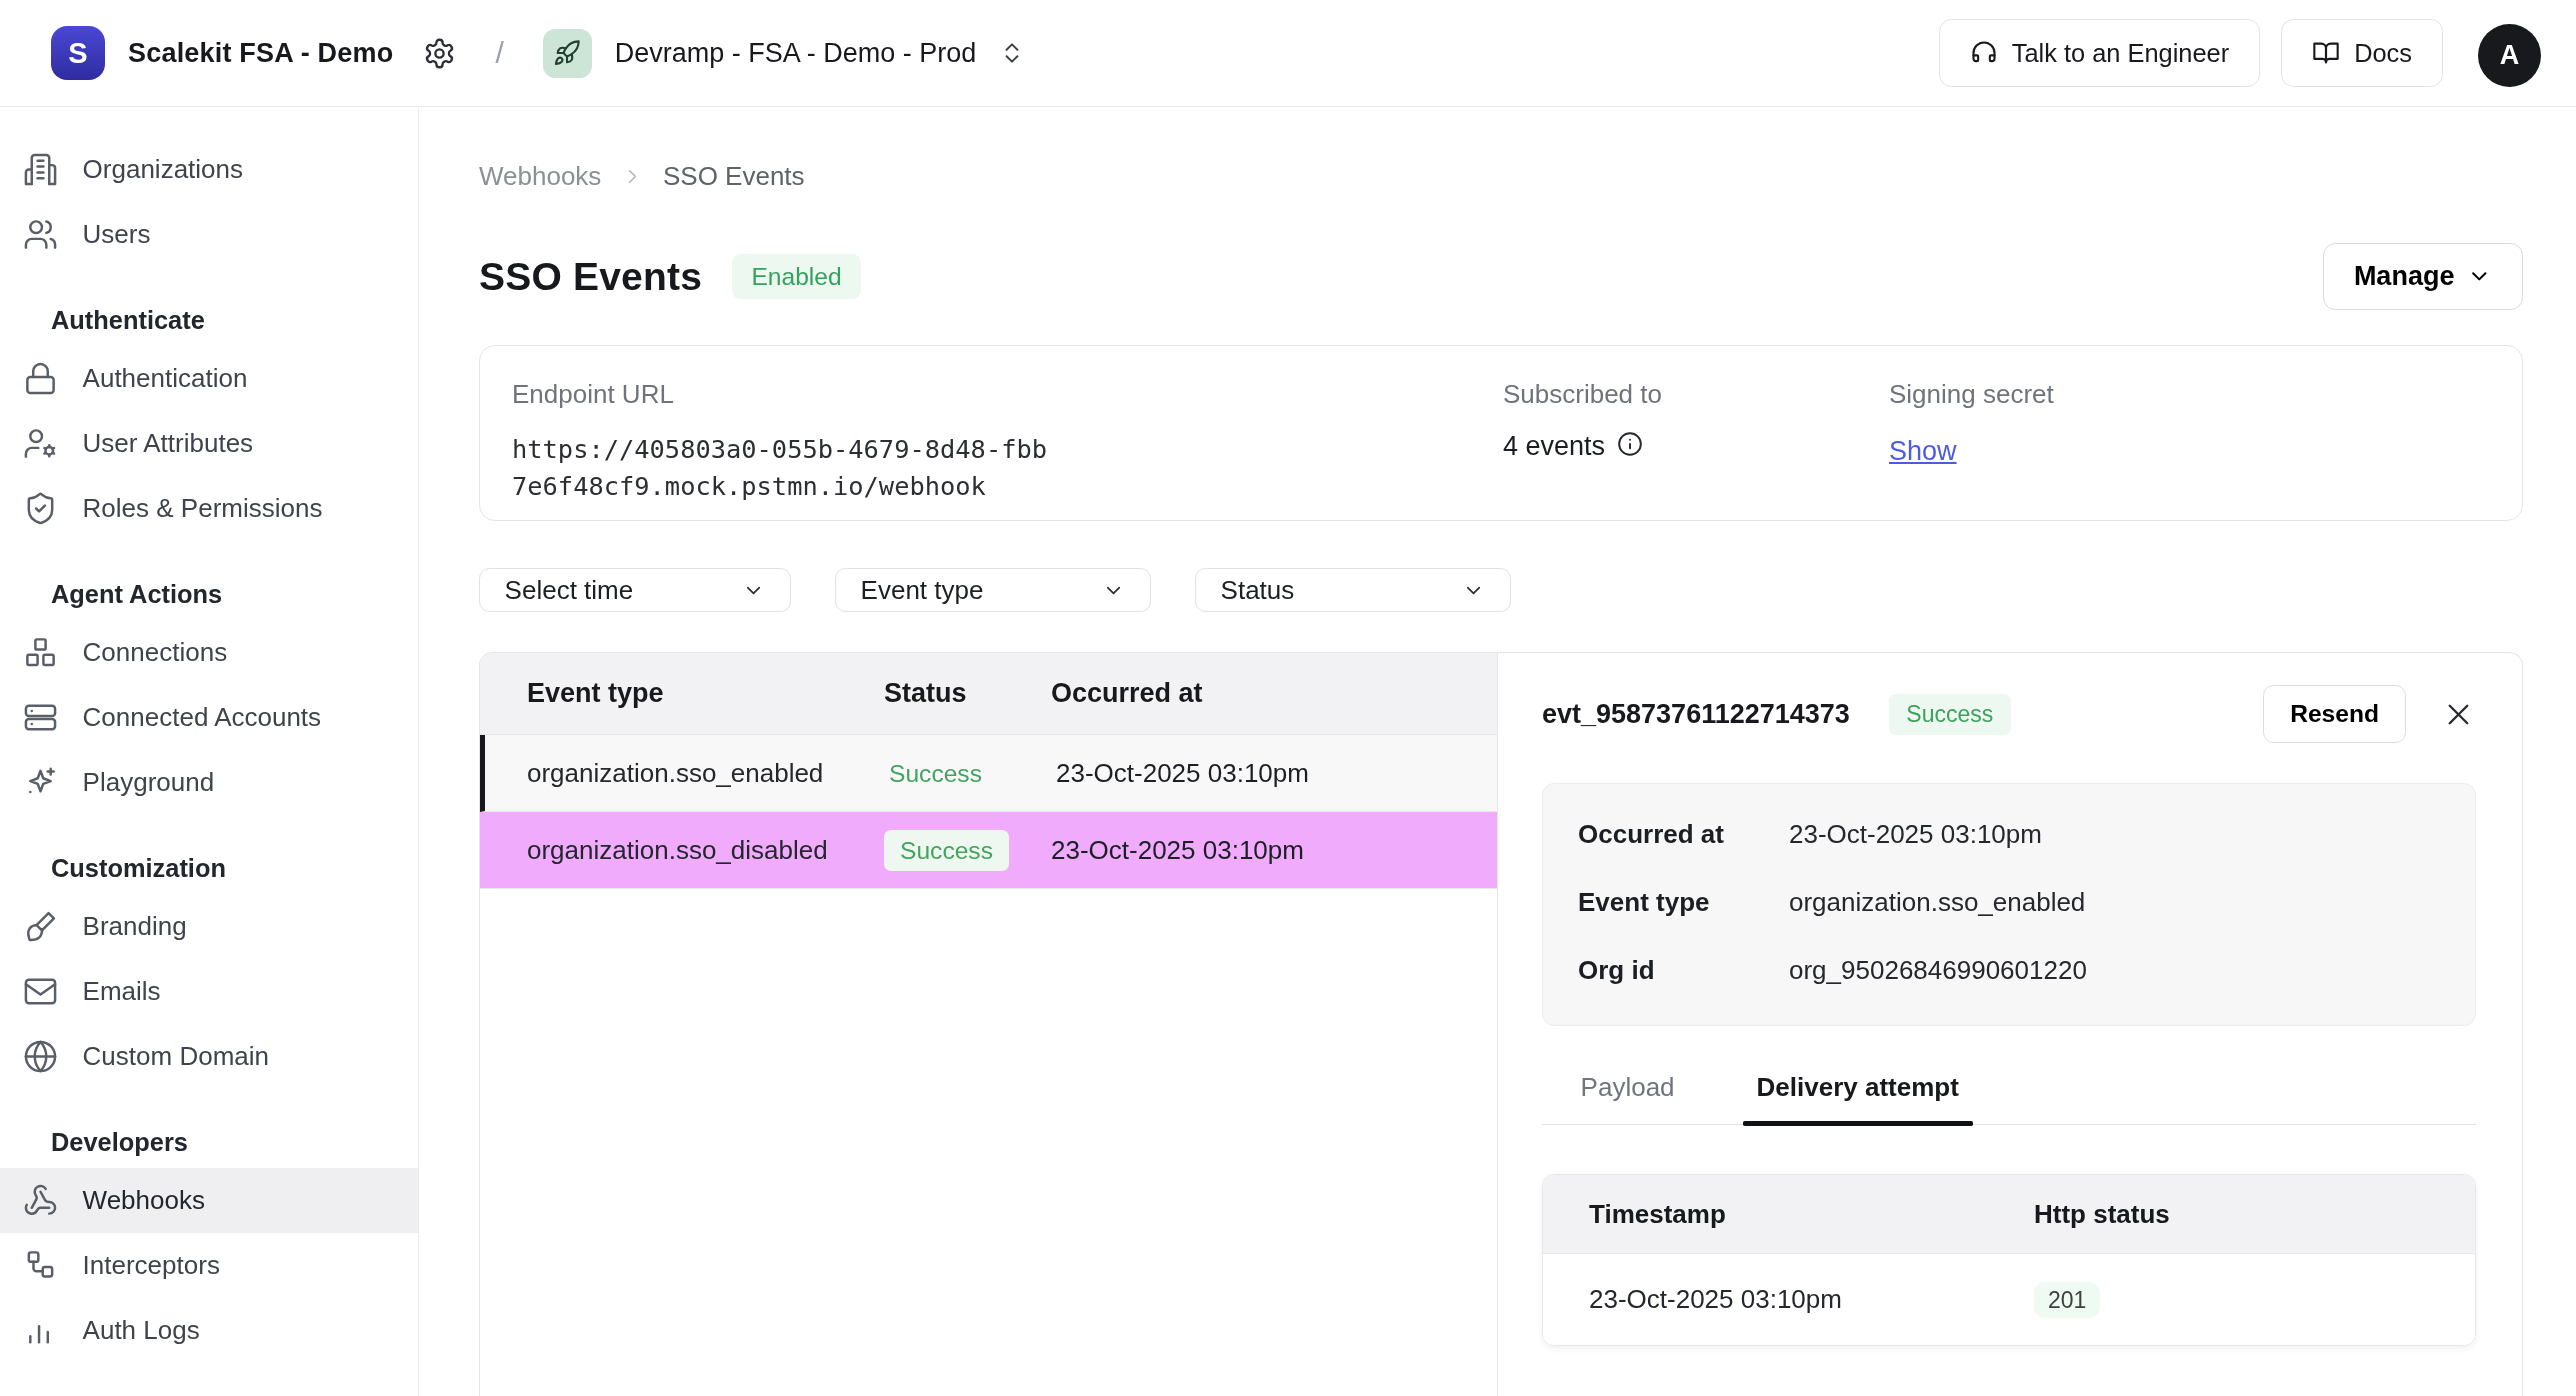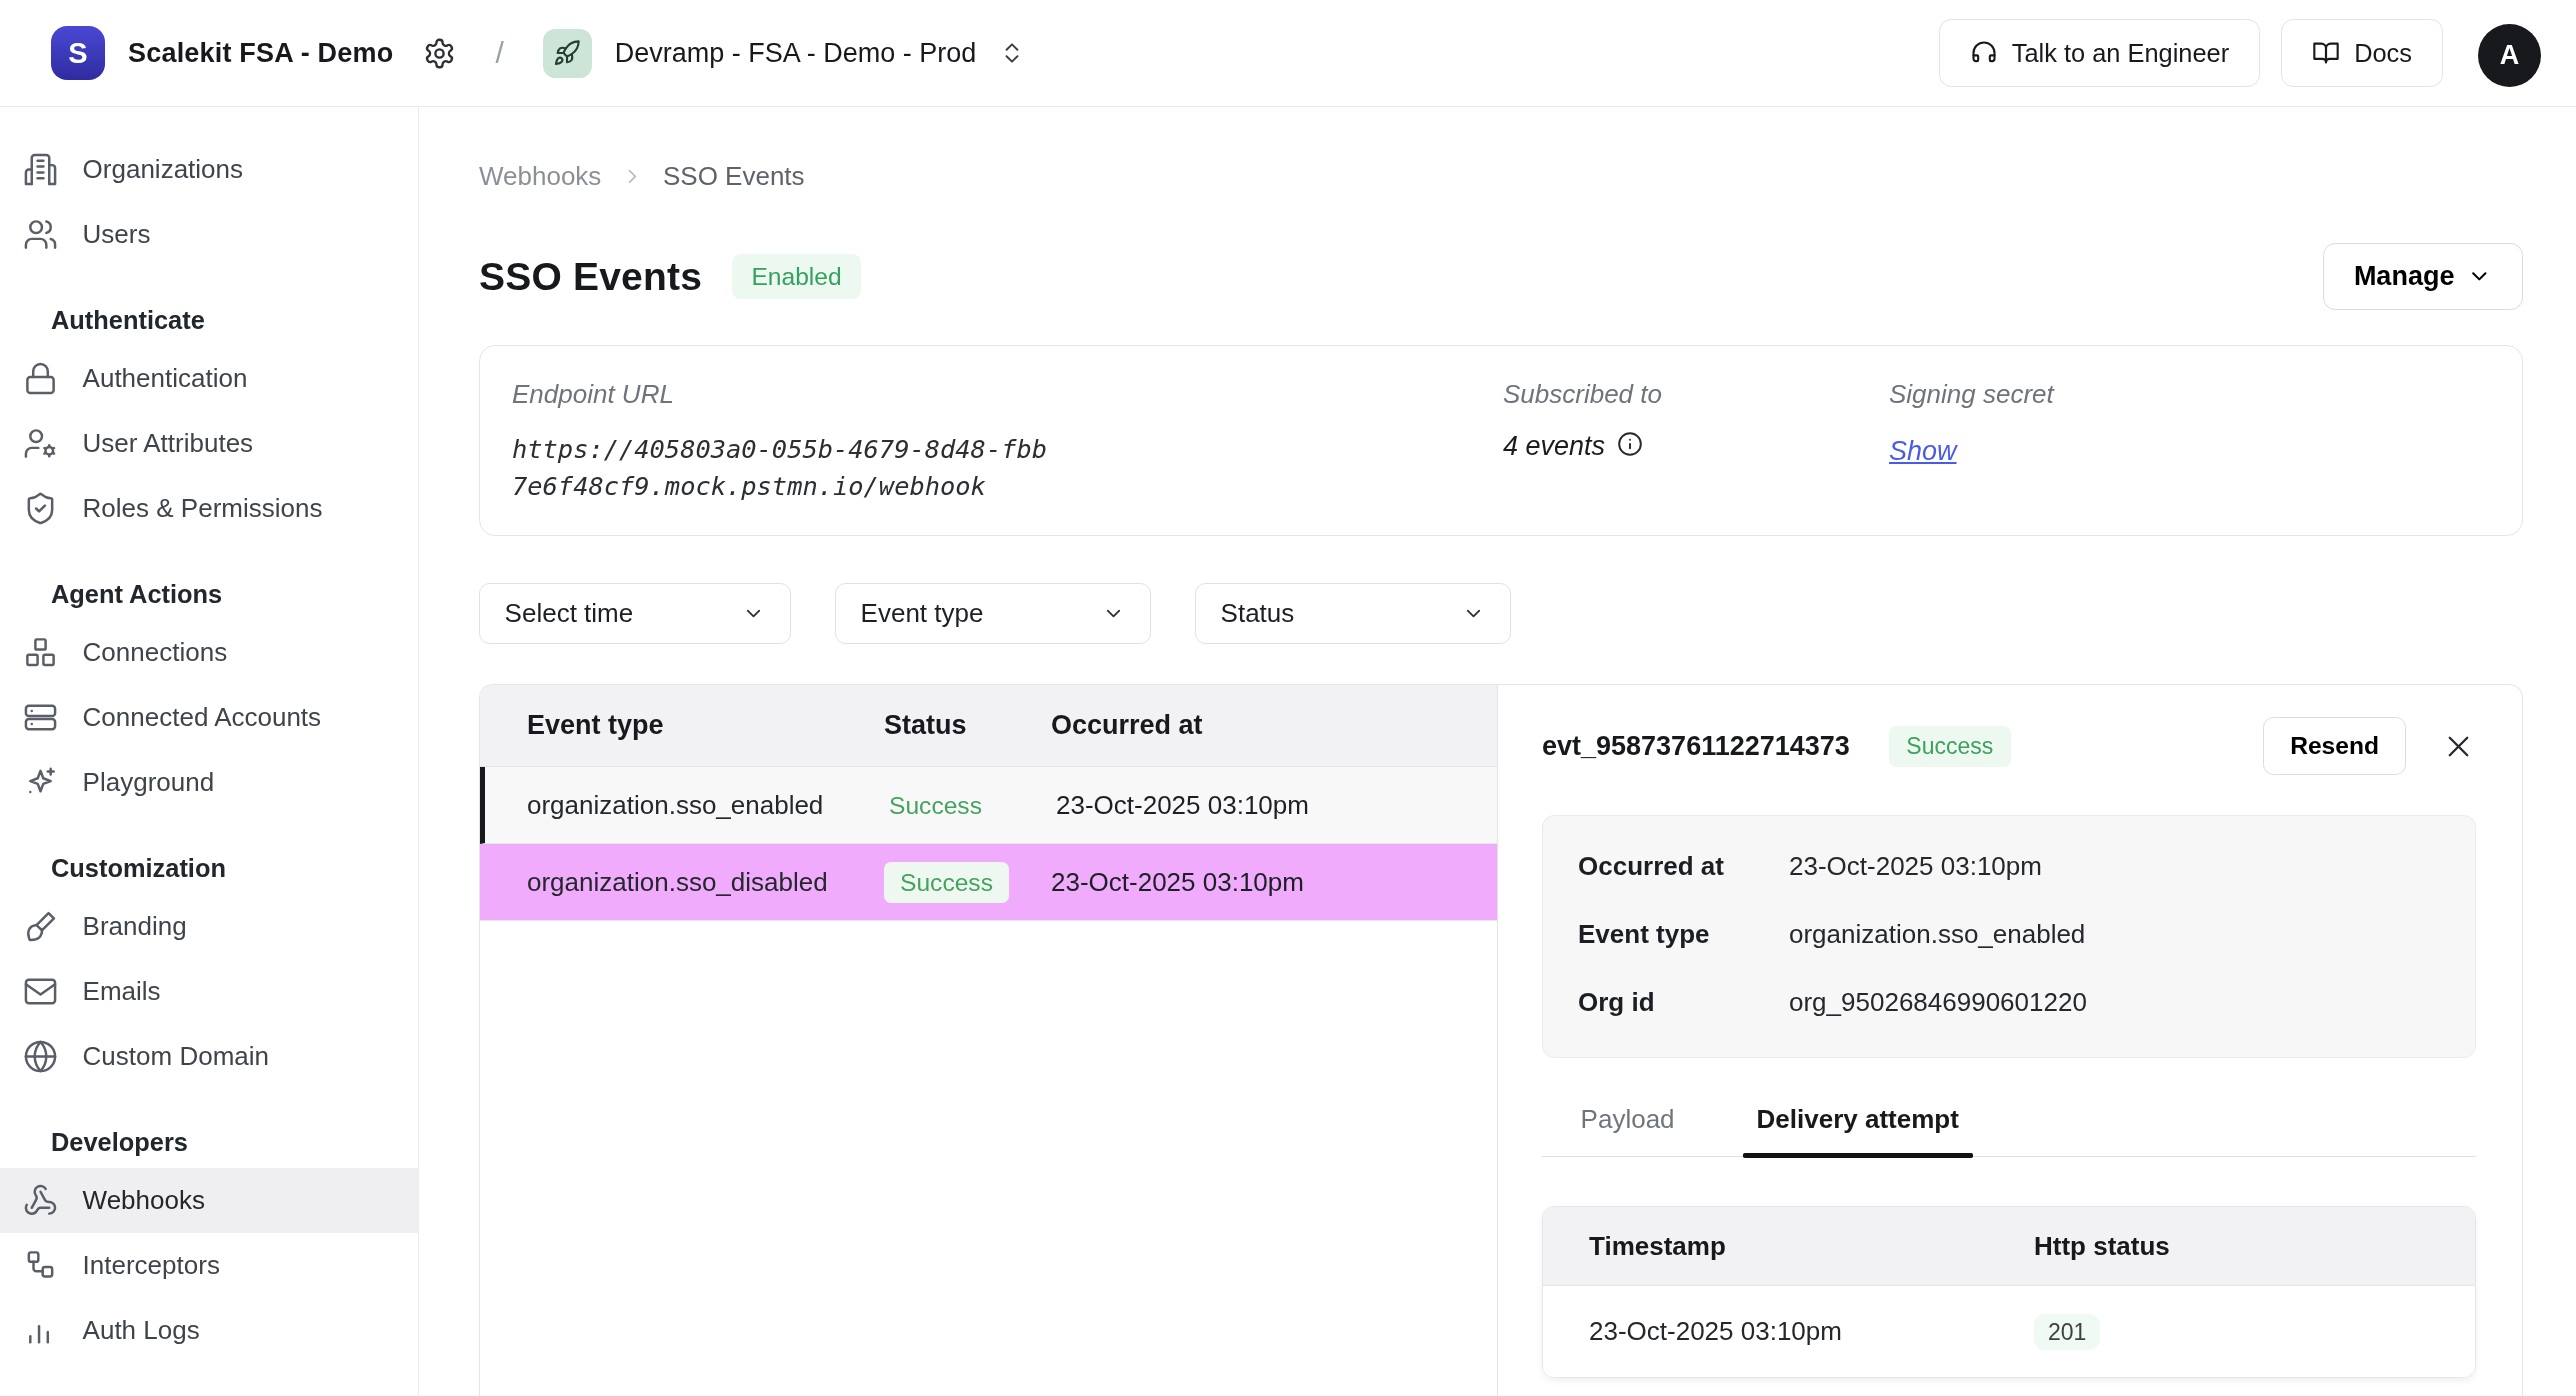--- a/index.html
+++ b/index.html
@@ -47,31 +47,31 @@
 
   .page-head { margin-top:51px; display:flex; align-items:center; }
   .page-title { font-size:39px; font-weight:700; letter-spacing:0.2px; }
   .badge-green { margin-left:30px; font-size:24.6px; color:#35a15f; background:#ecf8f0;
     border-radius:8.8px; padding:8.8px 19.3px; }
   .manage-btn { margin-left:auto; display:flex; align-items:center; gap:13px; height:67px; padding:0 30px;
     border:1.8px solid #d9dbde; border-radius:12.3px; background:#fff; font-size:27px; font-weight:600; cursor:pointer; }
 
   
   .endpoint-card { margin-top:35px; border:1.8px solid #e3e5e8; border-radius:16px;
-    padding:33px 39px 30px 32px; display:grid; grid-template-columns:991px 386px 1fr;font-style:italic; }
+    padding:33px 39px 15px 32px; display:grid; grid-template-columns:991px 386px 1fr; }
   .field-label { font-size:26px; color:#6f747c; margin-bottom:21px; }
   .endpoint-url { font-family:"DejaVu Sans Mono", monospace; font-size:25.4px; line-height:37px;
     color:#2b2e33; max-width:544px; word-break:break-all; }
   .subscribed-val { font-size:27px; color:#191c20; display:flex; gap:12.3px; margin-top:11px; }
   .info { color:#26292e; }
   .show-link { font-size:27px; color:#4b5ce4; text-decoration:underline; margin-top:5.3px; display:inline-block; cursor:pointer; }
 
   
   .filters { margin-top:47px; display:flex; gap:44px; }
-  .select { height:61px; border:1.8px solid #dfe1e4; border-radius:10.5px; display:flex; align-items:center;
+  .select { height:44px; border:1.8px solid #dfe1e4; border-radius:10.5px; display:flex; align-items:center;
     padding:0 24.6px; font-size:26px; color:#1c1f24; cursor:pointer; background:#fff; }
   .select .chev { margin-left:auto; color:#2b2e33; }
   .select.w1 { width:312px; } .select.w2 { width:316px; } .select.w3 { width:316px; }
 
   
   .split { margin-top:40px; flex:1; min-height:0; border:1.8px solid #e3e5e8; border-bottom:0;
     border-radius:14px 14px 0 0; display:flex; overflow:hidden; }
   .events-pane { width:1018px; flex:none; border-right:1.8px solid #e3e5e8; display:flex; flex-direction:column; }
   .ev-header { height:82px; background:#f2f2f4; border-bottom:1.8px solid #e3e5e8; display:flex; align-items:center;
     font-size:27px; font-weight:600; color:#17191d; }

